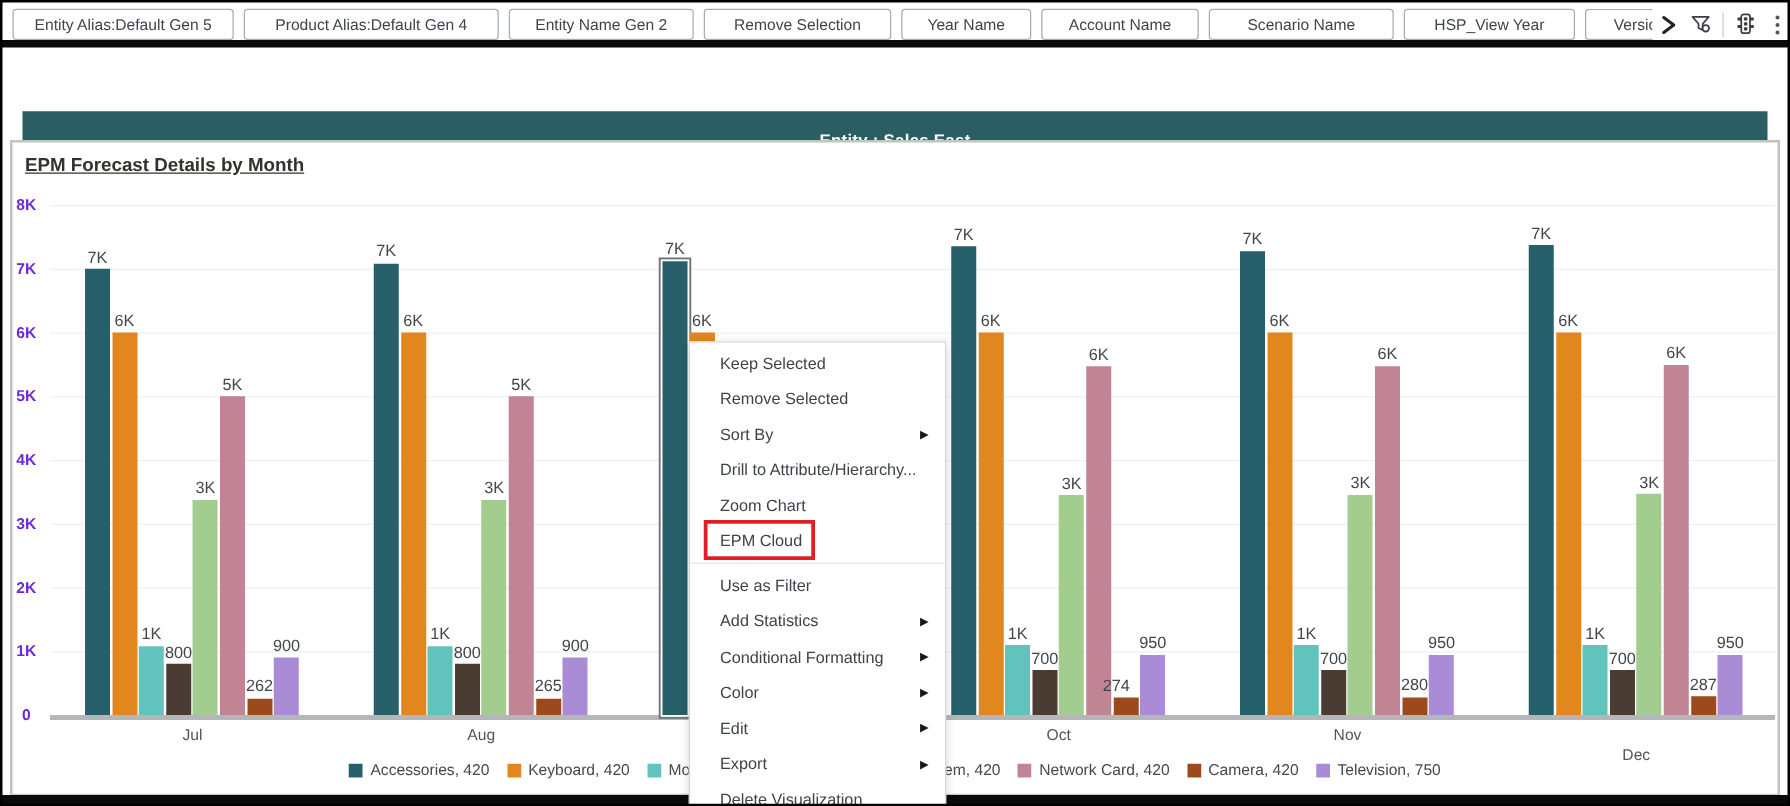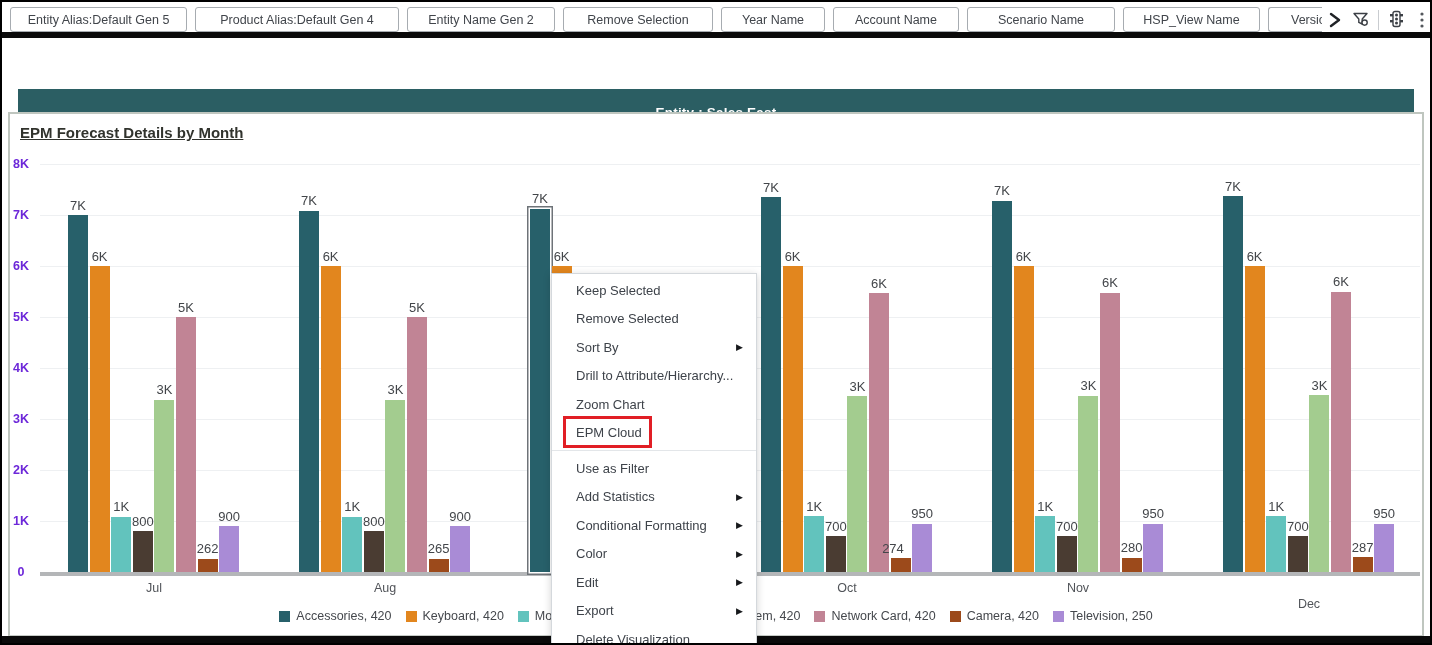--- a/index.html
+++ b/index.html
@@ -66,21 +66,21 @@
 <div class="page">
 
   <div class="chiprow">
       <div class="chip">Entity Alias:Default Gen 5</div>
       <div class="chip">Product Alias:Default Gen 4</div>
       <div class="chip">Entity Name Gen 2</div>
       <div class="chip">Remove Selection</div>
       <div class="chip">Year Name</div>
       <div class="chip">Account Name</div>
       <div class="chip">Scenario Name</div>
-      <div class="chip">HSP_View Name</div>
+      <div class="chip">HSP_View Year</div>
       <div class="chip">Version Name</div>
     </div>
 
   <div class="tool-icons">
     <span class="tico">
       <svg width="15" height="16" viewBox="0 0 15 16">
           <polyline points="3,2 11,8 3,14" fill="none" stroke="#1f2226" stroke-width="2.4" stroke-linecap="round" stroke-linejoin="round"></polyline>
         </svg>
     </span>
     <span class="tico">
@@ -267,21 +267,21 @@
       <div class="legend-item">
         <span class="swatch" style="background: rgb(193, 132, 149);"></span>
         <span>Network Card, 420</span>
       </div>
       <div class="legend-item">
         <span class="swatch" style="background: rgb(156, 74, 27);"></span>
         <span>Camera, 420</span>
       </div>
       <div class="legend-item">
         <span class="swatch" style="background: rgb(169, 139, 214);"></span>
-        <span>Television, 250</span>
+        <span>Television, 750</span>
       </div>
     </div>
 
   <div class="bottomband"></div>
 
   <div class="menu" id="menu">
       <div class="menu-item">
         <span>Keep Selected</span>
       </div>
       <div class="menu-item">

